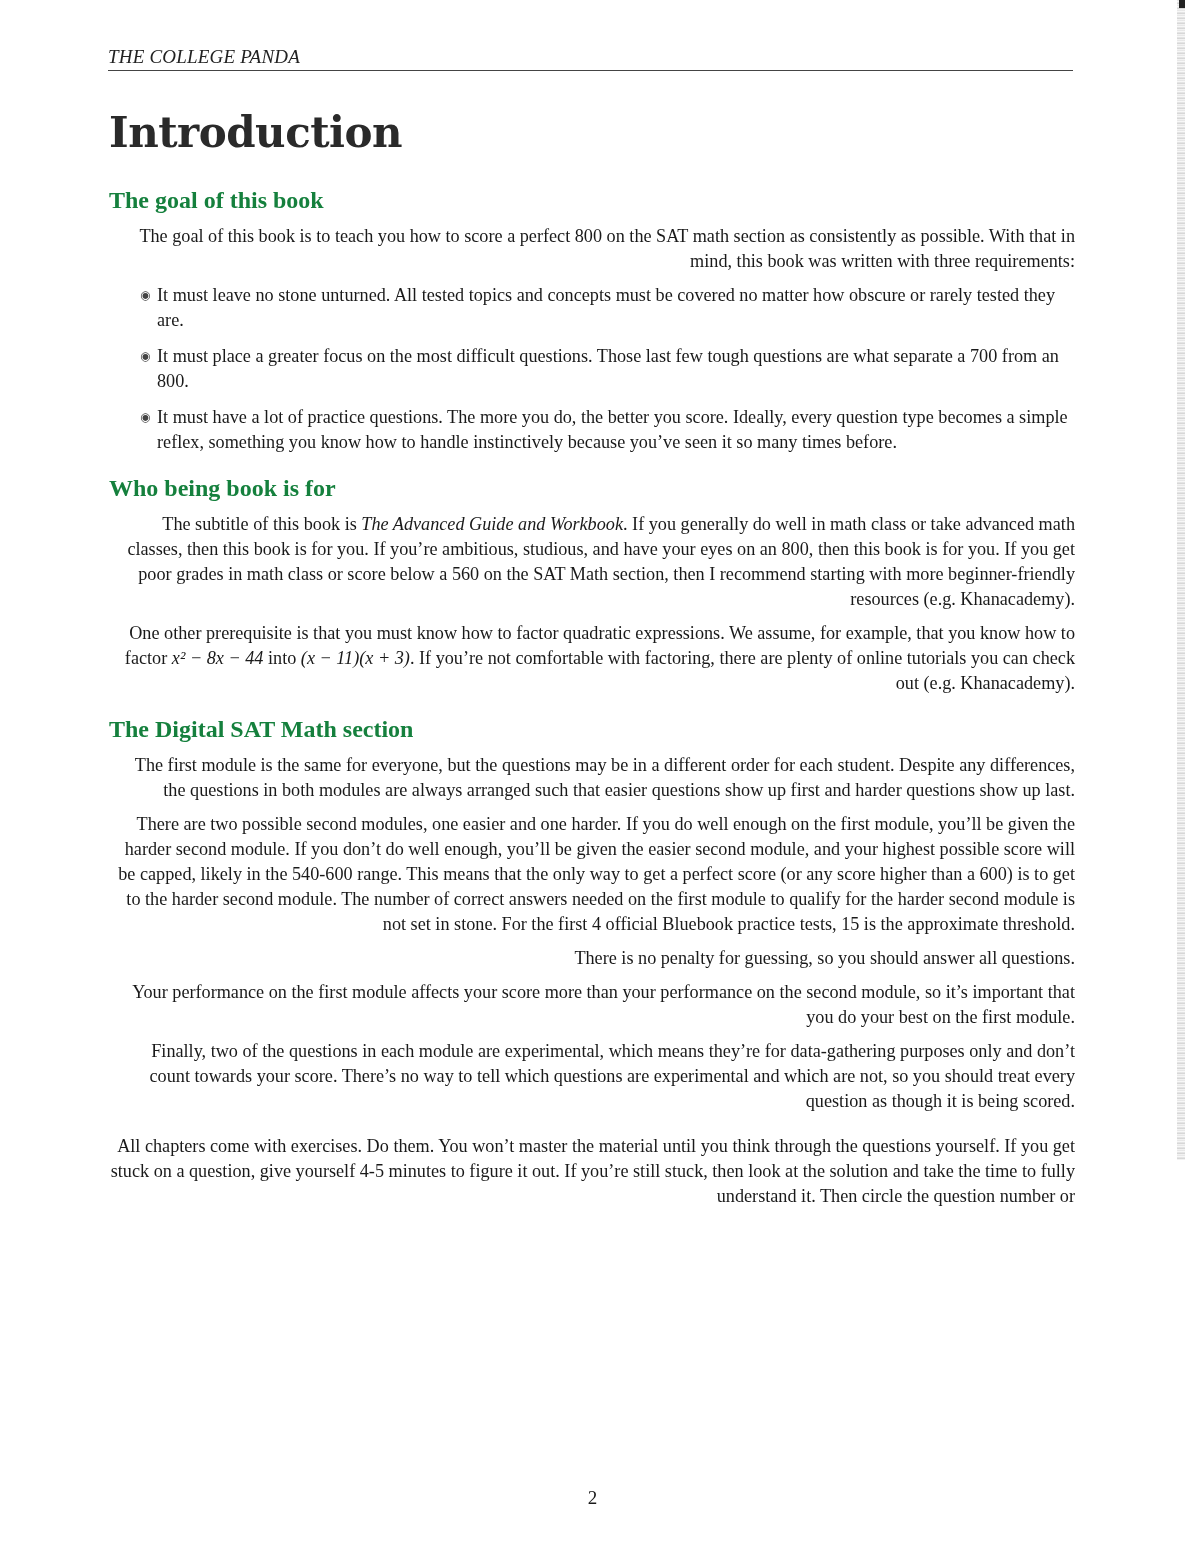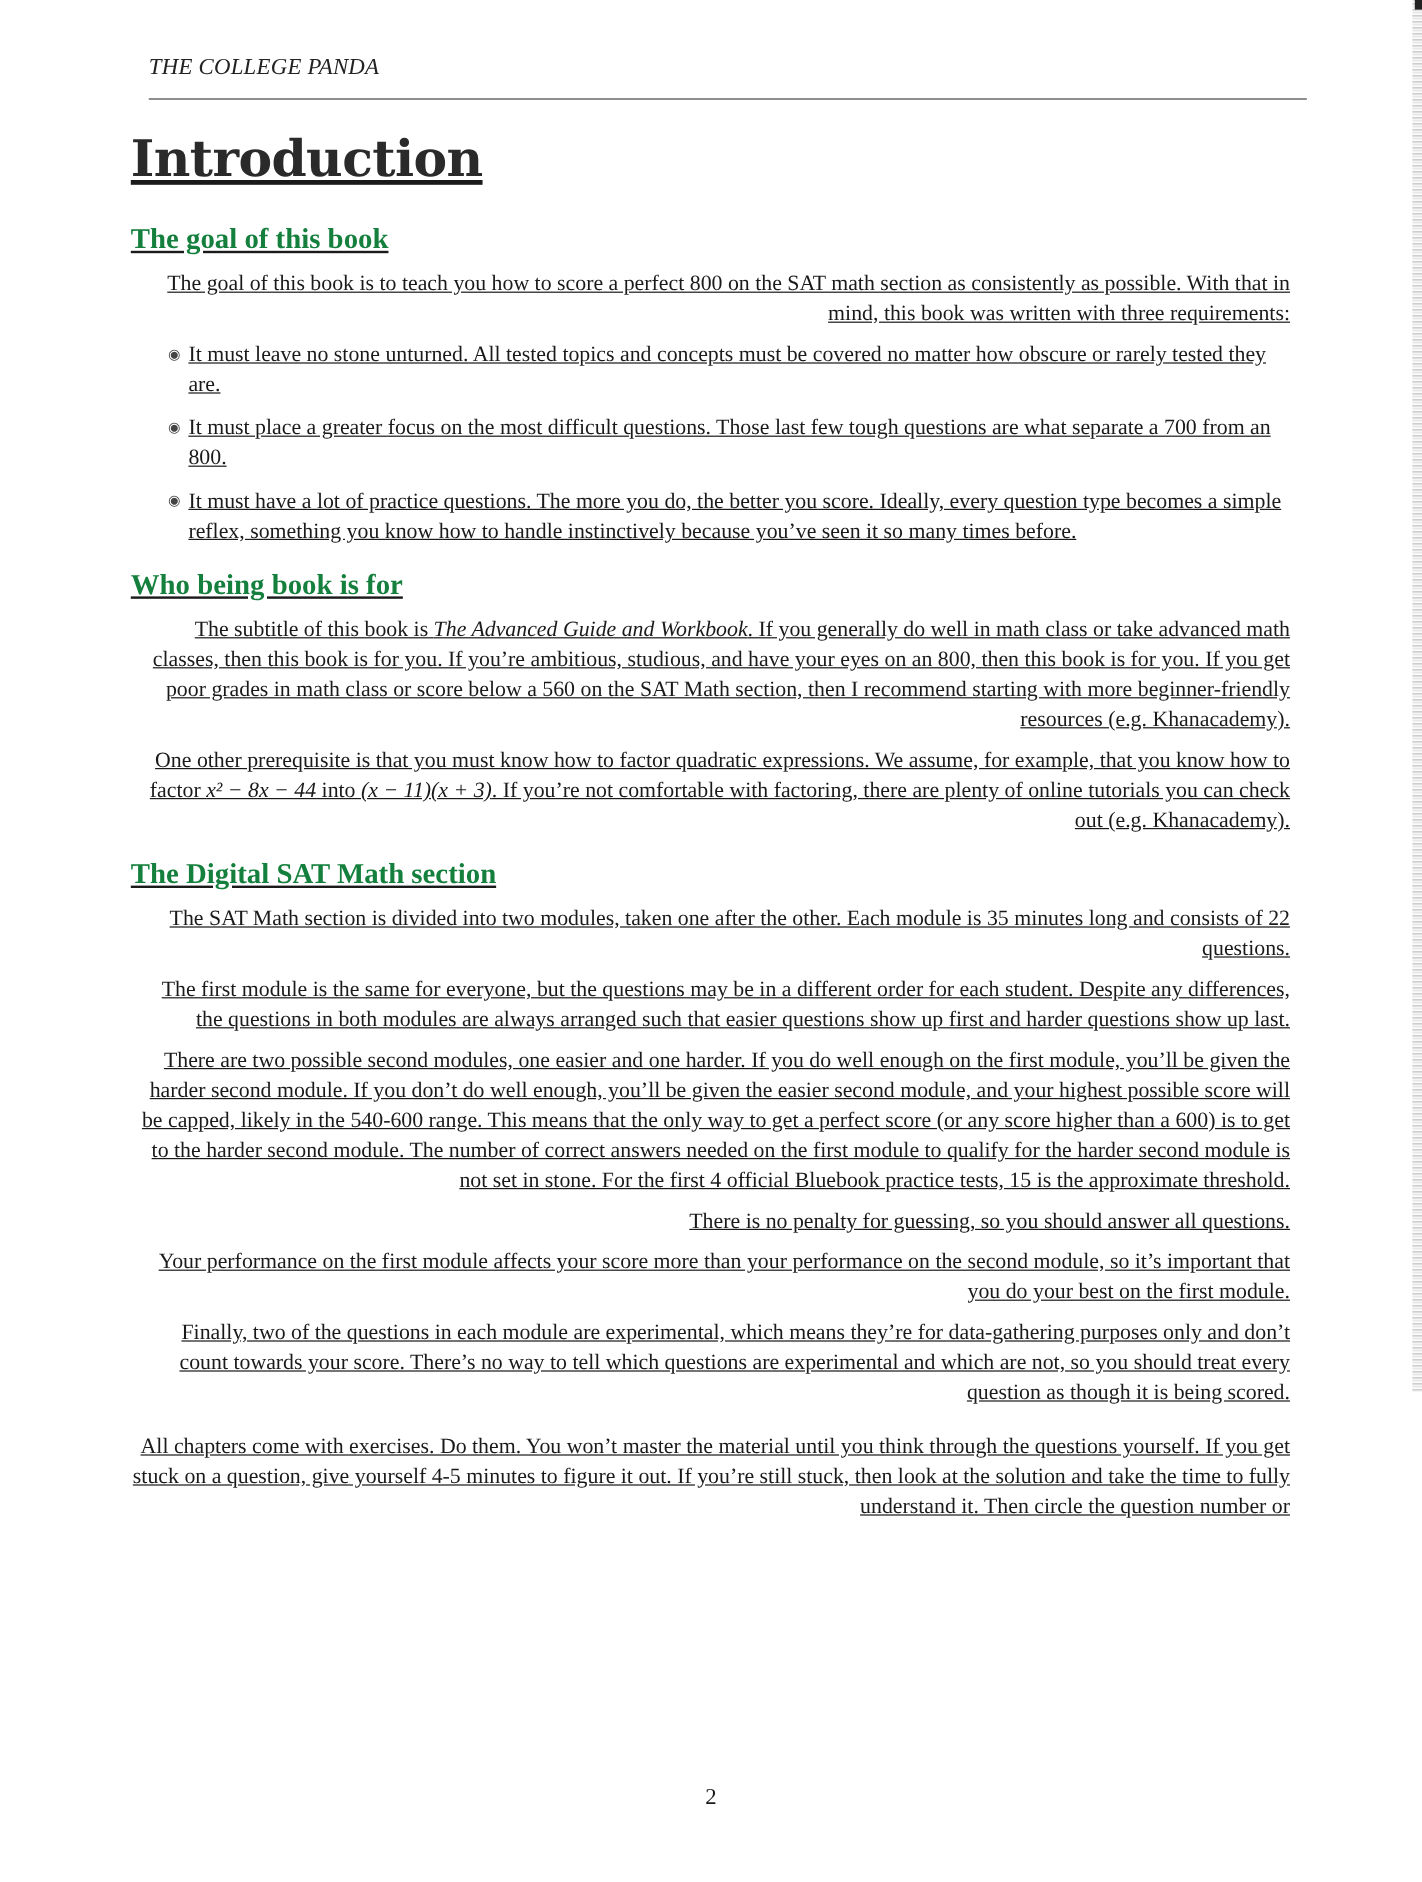--- a/index.html
+++ b/index.html
@@ -27,38 +27,37 @@
   .page-edge-top {
     position: absolute;
     top: 0;
     right: 0;
     width: 6px;
     height: 8px;
     background: #222;
   }
   .running-header {
     position: absolute;
-    left: 124px;
+    left: 108px;
     top: 46px;
     width: 965px;
     border-bottom: 1px solid #444;
-    padding-bottom: 14px;
+    padding-bottom: 2px;
   }
   .running-header span {
     font-style: italic;
     font-size: 19px;
     letter-spacing: 0.2px;
     color: #222;
   }
   .content {
     position: absolute;
     left: 109px;
     top: 108px;
     width: 966px;
-    text-decoration: underline;
   }
   h1 {
     font-family: "DejaVu Serif", serif;
     font-weight: bold;
     font-size: 42px;
     margin: 0 0 30px 0;
     letter-spacing: -0.5px;
     color: #2a2a2a;
   }
   h2 {
@@ -131,21 +130,20 @@
   </div>
 
   <div class="section">
     <h2>Who being book is for</h2>
     <p><span>The subtitle of this book is </span><em>The Advanced Guide and Workbook</em><span>. If you generally do well in math class or take advanced math classes, then this book is for you. If you’re ambitious, studious, and have your eyes on an 800, then this book is for you. If you get poor grades in math class or score below a 560 on the SAT Math section, then I recommend starting with more beginner-friendly resources (e.g. Khanacademy).</span></p>
     <p><span>One other prerequisite is that you must know how to factor quadratic expressions. We assume, for example, that you know how to factor </span><span class="math">x² − 8x − 44</span><span> into </span><span class="math">(x − 11)(x + 3)</span><span>. If you’re not comfortable with factoring, there are plenty of online tutorials you can check out (e.g. Khanacademy).</span></p>
   </div>
 
   <div class="section">
     <h2>The Digital SAT Math section</h2>
-    <p>The SAT Math section is divided into two modules, taken one after the other. Each module is 35 minutes long and consists of 22 questions.</p>
     <p>The first module is the same for everyone, but the questions may be in a different order for each student. Despite any differences, the questions in both modules are always arranged such that easier questions show up first and harder questions show up last.</p>
     <p>There are two possible second modules, one easier and one harder. If you do well enough on the first module, you’ll be given the harder second module. If you don’t do well enough, you’ll be given the easier second module, and your highest possible score will be capped, likely in the 540-600 range. This means that the only way to get a perfect score (or any score higher than a 600) is to get to the harder second module. The number of correct answers needed on the first module to qualify for the harder second module is not set in stone. For the first 4 official Bluebook practice tests, 15 is the approximate threshold.</p>
     <p>There is no penalty for guessing, so you should answer all questions.</p>
     <p>Your performance on the first module affects your score more than your performance on the second module, so it’s important that you do your best on the first module.</p>
     <p>Finally, two of the questions in each module are experimental, which means they’re for data-gathering purposes only and don’t count towards your score. There’s no way to tell which questions are experimental and which are not, so you should treat every question as though it is being scored.</p>
   </div>
 
   <div class="section">
     <p>All chapters come with exercises. Do them. You won’t master the material until you think through the questions yourself. If you get stuck on a question, give yourself 4-5 minutes to figure it out. If you’re still stuck, then look at the solution and take the time to fully understand it. Then circle the question number or</p>
   </div>

